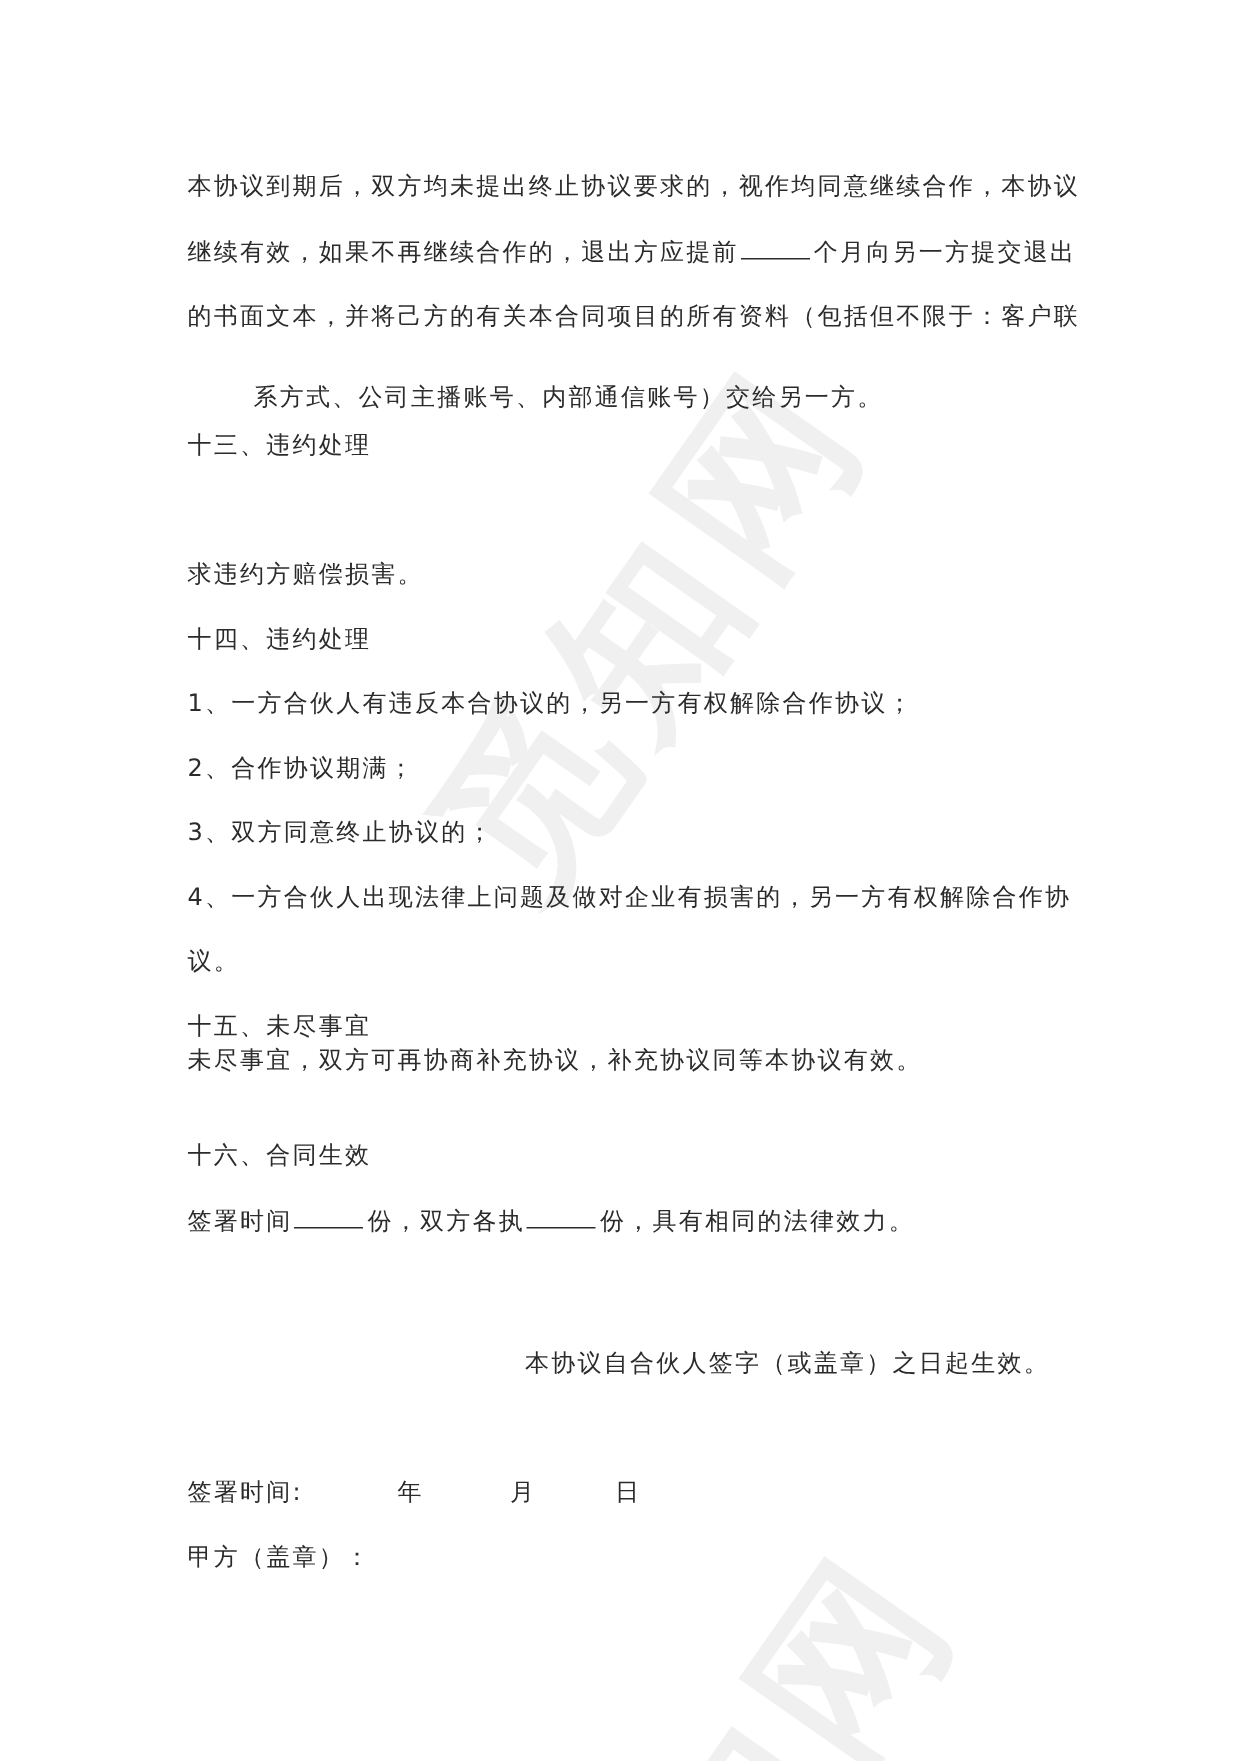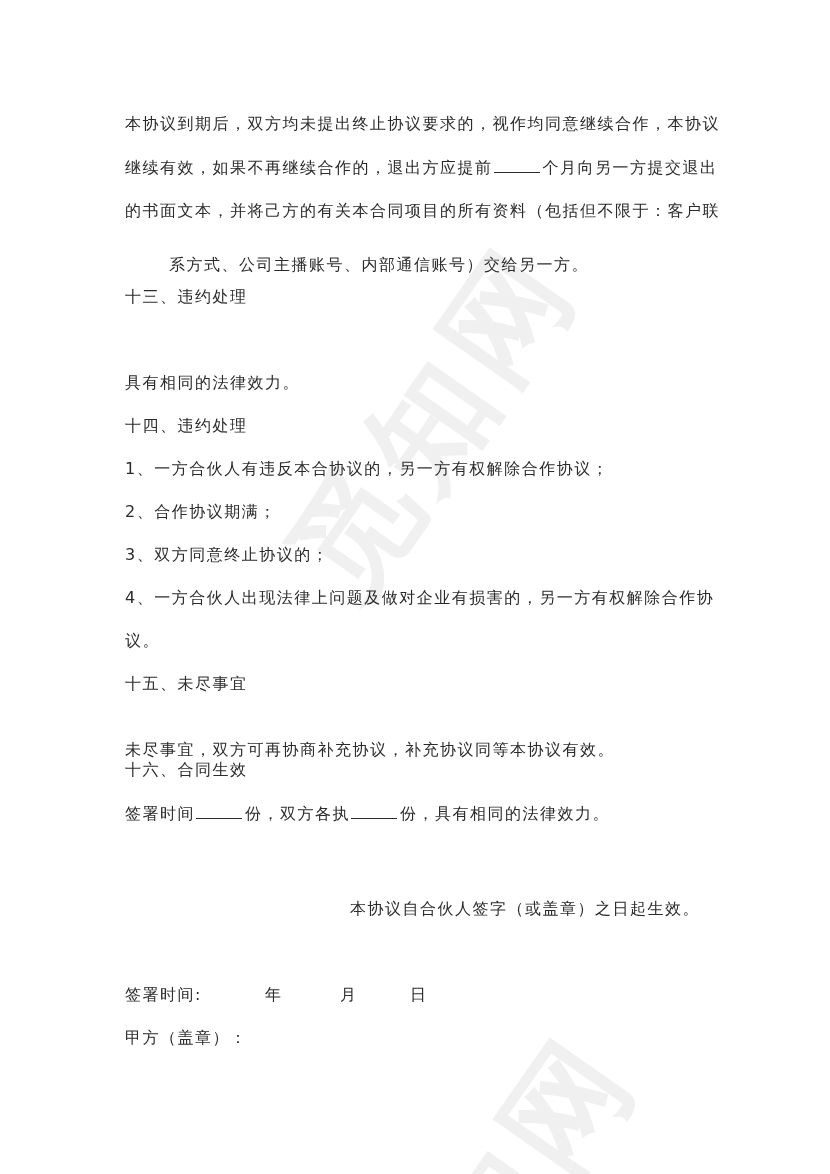--- a/index.html
+++ b/index.html
@@ -29,31 +29,31 @@
   <div class="watermark" style="left:300px; top:1130px;">觅知网</div>
 
   <div class="content">
 
     <div class="line" style="top:113px;">本协议到期后，双方均未提出终止协议要求的，视作均同意继续合作，本协议</div>
     <div class="line" style="top:156px;"><span>继续有效，如果不再继续合作的，退出方应提前</span><span class="blank"></span><span>个月向另一方提交退出</span></div>
     <div class="line" style="top:200px;">的书面文本，并将己方的有关本合同项目的所有资料（包括但不限于：客户联</div>
     <div class="line" style="top:254px;margin-left:44px;">系方式、公司主播账号、内部通信账号）交给另一方。</div>
 
     <div class="line heading" style="top:286px;">十三、违约处理</div>
-    <div class="line" style="top:372px;">具有相同的法律效力。</div>
+    <div class="line" style="top:372px;">求违约方赔偿损害。</div>
 
     <div class="line heading" style="top:415px;">十四、违约处理</div>
     <div class="line" style="top:458px;">1、一方合伙人有违反本合协议的，另一方有权解除合作协议；</div>
     <div class="line" style="top:501px;">2、合作协议期满；</div>
     <div class="line" style="top:544px;">3、双方同意终止协议的；</div>
     <div class="line" style="top:587px;">4、一方合伙人出现法律上问题及做对企业有损害的，另一方有权解除合作协</div>
     <div class="line" style="top:630px;">议。</div>
 
     <div class="line heading" style="top:673px;">十五、未尽事宜</div>
-    <div class="line" style="top:739px;">未尽事宜，双方可再协商补充协议，补充协议同等本协议有效。</div>
+    <div class="line" style="top:696px;">未尽事宜，双方可再协商补充协议，补充协议同等本协议有效。</div>
 
     <div class="line heading" style="top:759px;">十六、合同生效</div>
     <div class="line" style="top:802px;"><span>签署时间</span><span class="blank"></span><span>份，双方各执</span><span class="blank"></span><span>份，具有相同的法律效力。</span></div>
 
     <div class="line" style="top:898px;text-align:right;">本协议自合伙人签字（或盖章）之日起生效。</div>
 
     <div class="line" style="top:984px;">
       <span class="sig-label">签署时间:</span>
       <span class="sig-year">年</span>
       <span class="sig-month">月</span>

